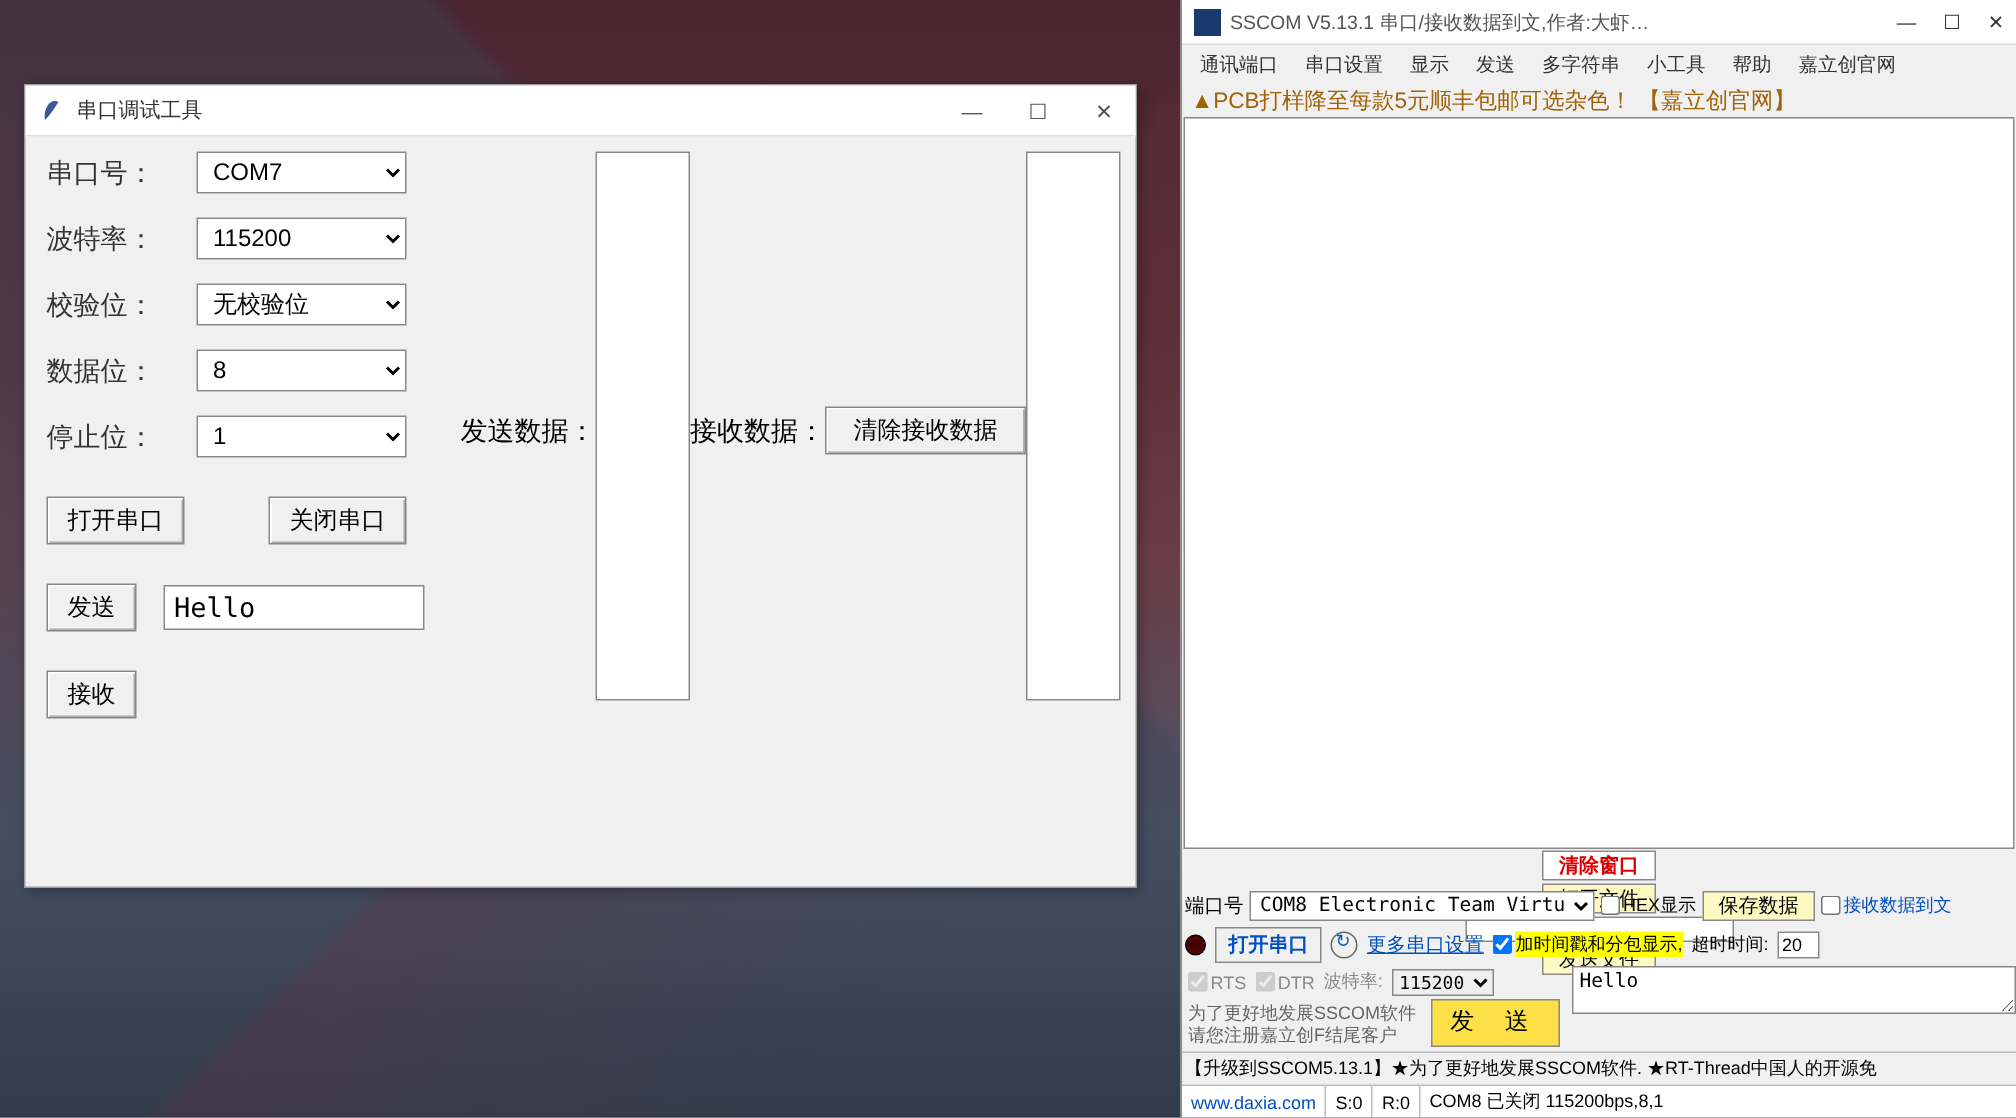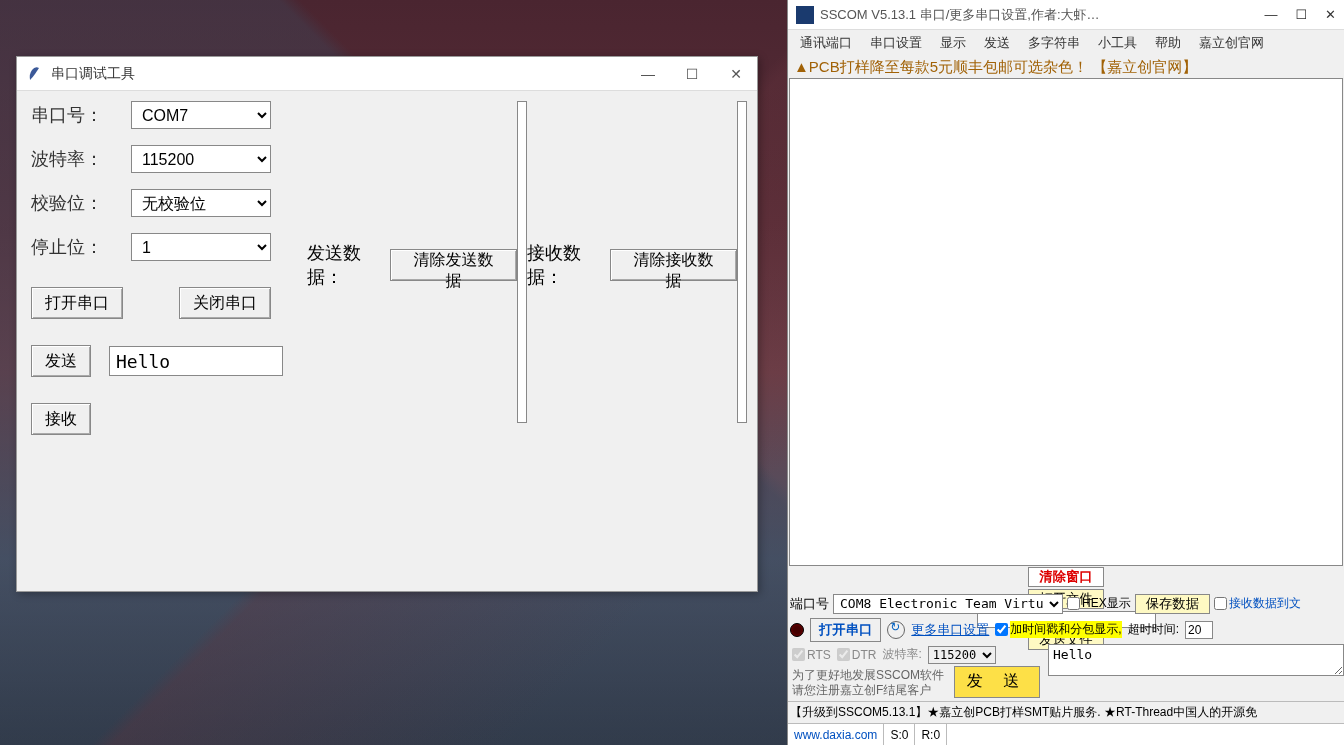--- a/index.html
+++ b/index.html
@@ -108,54 +108,57 @@
       </div>
       <div class="form-row">
         <div class="form-label">波特率：</div>
         <select class="form-select"><option>115200</option></select>
       </div>
       <div class="form-row">
         <div class="form-label">校验位：</div>
         <select class="form-select"><option>无校验位</option></select>
       </div>
       <div class="form-row">
+        <div class="form-label">数据位：</div>
+        <select class="form-select"><option>8</option></select>
+      </div>
+      <div class="form-row">
         <div class="form-label">停止位：</div>
         <select class="form-select"><option>1</option></select>
       </div>
       <div class="btn-row">
         <button class="old-btn">打开串口</button>
         <button class="old-btn">关闭串口</button>
       </div>
       <div class="send-row">
         <button class="old-btn" style="min-width:60px">发送</button>
         <input class="send-input" value="Hello" style="">
       </div>
       <div>
         <button class="old-btn" style="min-width:60px">接收</button>
       </div>
     </div>
     <div class="right-col">
       <div class="io-head">
         <div class="io-label">发送数据：</div>
-        <button class="io-btn">清除发送数据</button>
       </div>
       <div class="io-box"></div>
       <div class="io-head">
         <div class="io-label">接收数据：</div>
         <button class="io-btn">清除接收数据</button>
       </div>
       <div class="io-box"></div>
     </div>
   </div>
 </div>
 
 <div class="win-right">
   <div class="wr-title">
     <div class="wr-title-icon"></div>
-    <div class="wr-title-text">SSCOM V5.13.1 串口/更多串口设置,作者:大虾…</div>
+    <div class="wr-title-text">SSCOM V5.13.1 串口/接收数据到文,作者:大虾…</div>
     <div class="wr-win-btns">
       <span>—</span>
       <span>☐</span>
       <span>✕</span>
     </div>
   </div>
   <div class="wr-menu">
     <span>通讯端口</span>
     <span>串口设置</span>
     <span>显示</span>
@@ -215,19 +218,20 @@
       <div class="wr-send-area">
         <div class="wr-note">
           <div>为了更好地发展SSCOM软件</div>
           <div>请您注册嘉立创F结尾客户</div>
         </div>
         <button class="big-send">发 送</button>
       </div>
     </div>
     <textarea class="send-edit" style="">Hello</textarea>
   </div>
-  <div class="wr-footer1">【升级到SSCOM5.13.1】★嘉立创PCB打样SMT贴片服务. ★RT-Thread中国人的开源免</div>
+  <div class="wr-footer1">【升级到SSCOM5.13.1】★为了更好地发展SSCOM软件. ★RT-Thread中国人的开源免</div>
   <div class="wr-footer2">
     <div class="status-cell blue-link">www.daxia.com</div>
     <div class="status-cell">S:0</div>
     <div class="status-cell">R:0</div>
+    <div class="status-cell" style="flex:1;border-right:none">COM8 已关闭 115200bps,8,1</div>
   </div>
 </div>
 
 </body></html>

